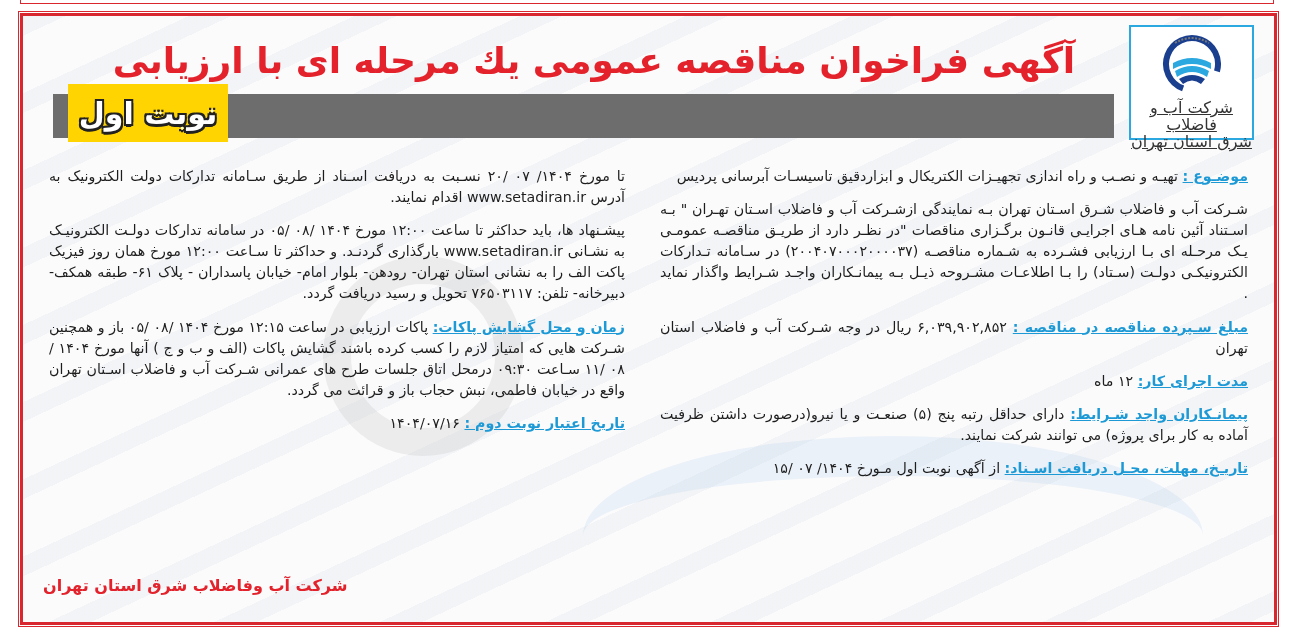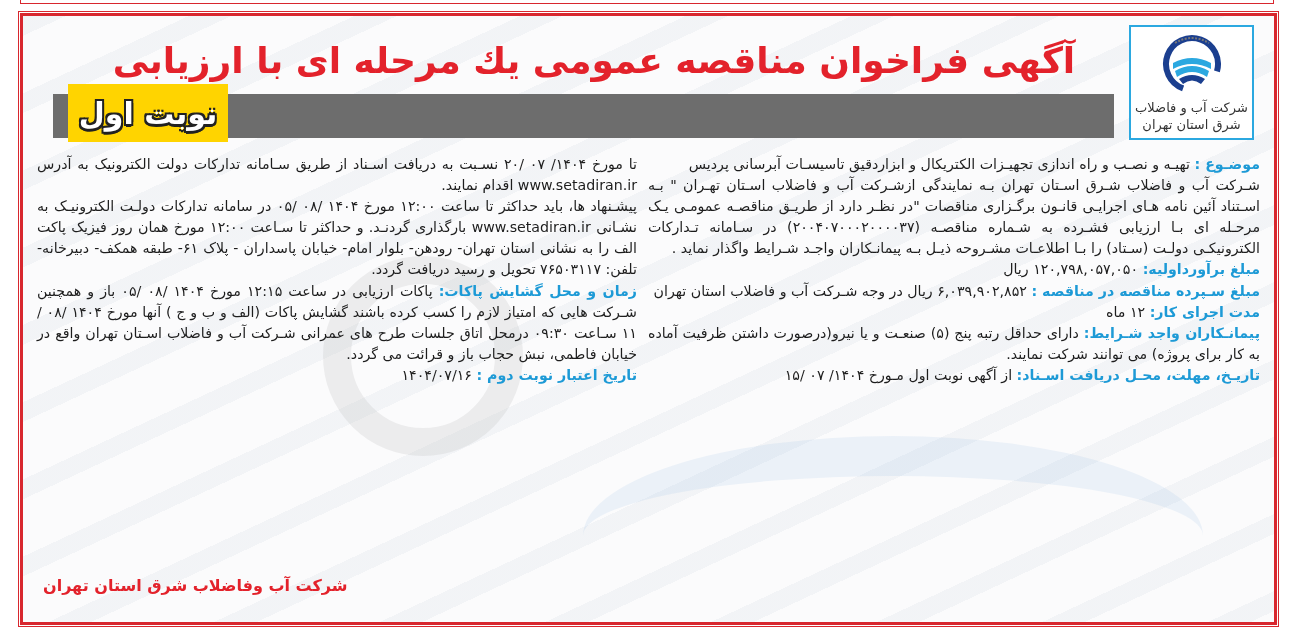--- a/index.html
+++ b/index.html
@@ -30,21 +30,21 @@
     pointer-events: none;
   }
 
   .logo-box {
     position: absolute; right: 20px; top: 9px; width: 125px; height: 115px;
     border: 2px solid #2ba8e0; background: #ffffff;
     text-align: center; direction: rtl;
   }
   .logo-svg { margin-top: 6px; }
   .logo-text {
-    font-family: "DejaVu Sans", sans-serif; font-size: 13px; line-height: 17px; color: #333;
+    font-family: "DejaVu Sans", sans-serif; font-size: 16px; line-height: 17px; color: #333; text-decoration: underline;
   }
 
   .title {
     position: absolute; right: 180px; top: 20px; width: 1000px; text-align: center;
     direction: rtl; color: #e3222b; font-weight: bold; font-size: 36px; line-height: 50px;
     font-family: "DejaVu Sans", sans-serif;
   }
   .gray-bar {
     position: absolute; left: 30px; right: 160px; top: 78px; height: 44px; background: #6d6d6d;
   }
@@ -54,22 +54,22 @@
     font-weight: bold; font-size: 30px; color: #ffffff; direction: rtl;
     text-shadow: -2px -2px 0 #222, 2px -2px 0 #222, -2px 2px 0 #222, 2px 2px 0 #222, 0 3px 0 #222;
   }
 
   .col {
     position: absolute; top: 138px; direction: rtl; text-align: justify;
     font-family: "DejaVu Sans", sans-serif; font-size: 14.2px; line-height: 21.1px; color: #1d1d1d;
   }
   .col-right { right: 14px; width: 612px; }
   .col-left { left: 14px; width: 600px; }
-  .col p { margin: 0; }
-  .lbl { color: #1d9ad6; font-weight: bold; }
+  .col p { margin: 12px; }
+  .lbl { color: #1d9ad6; font-weight: bold; text-decoration: underline; }
   .footer-sig {
     position: absolute; left: 20px; top: 560px; color: #e3222b; font-weight: bold; font-size: 16px;
     direction: rtl;
   }
 </style>
 </head>
 <body>
 
 <div class="top-rule"></div>
 
@@ -91,21 +91,20 @@
   </div>
 
   <div class="title">آگهی فراخوان مناقصه عمومی یك مرحله ای با ارزیابی فشرده</div>
 
   <div class="gray-bar"></div>
   <div class="yellow-badge">نوبت اول</div>
 
   <div class="col col-right">
     <p><span class="lbl">موضـوع :</span><span> تهیـه و نصـب و  راه اندازی تجهیـزات الکتریکال و ابزاردقیق تاسیسـات آبرسانی پردیس</span></p>
     <p> شـرکت آب و فاضلاب شـرق اسـتان تهران بـه نمایندگی ازشـرکت آب و فاضلاب اسـتان تهـران " بـه اسـتناد آئین نامه هـای اجرایـی قانـون برگـزاری مناقصات "در نظـر دارد از طریـق مناقصـه عمومـی یـک مرحـله ای بـا ارزیابی فشـرده به شـماره مناقصـه (۲۰۰۴۰۷۰۰۰۲۰۰۰۰۳۷) در سـامانه تـدارکات الکترونیکـی دولـت (سـتاد) را بـا اطلاعـات مشـروحه ذیـل بـه پیمانـکاران واجـد شـرایط واگذار نماید .</p>
-    <p><span class="lbl">مبلغ برآورداولیه:</span><span> ۱۲۰,۷۹۸,۰۵۷,۰۵۰ ریال</span></p>
     <p><span class="lbl">مبلغ سـپرده مناقصه در مناقصه :</span><span> ۶,۰۳۹,۹۰۲,۸۵۲ ریال در وجه شـرکت آب و فاضلاب استان تهران</span></p>
     <p><span class="lbl">مدت اجرای کار:</span><span> ۱۲ ماه</span></p>
     <p><span class="lbl">پیمانـکاران واجد شـرایط:</span><span> دارای حداقل رتبه پنج (۵) صنعـت و یا نیرو(درصورت داشتن ظرفیت آماده به کار برای پروژه) می توانند شرکت نمایند.</span></p>
     <p><span class="lbl">تاریـخ، مهلت، محـل دریافت اسـناد:</span><span> از آگهی نوبت اول مـورخ ۱۴۰۴/ ۰۷ /۱۵</span></p>
   </div>
 
   <div class="col col-left">
     <p>تا مورخ ۱۴۰۴/ ۰۷ /۲۰  نسـبت به دریافت اسـناد از طریق سـامانه تدارکات دولت الکترونیک به آدرس www.setadiran.ir اقدام نمایند.</p>
     <p>پیشـنهاد ها، باید حداکثر تا ساعت ۱۲:۰۰ مورخ ۱۴۰۴ /۰۸ /۰۵ در سامانه تدارکات دولـت الکترونیـک به نشـانی www.setadiran.ir بارگذاری گردنـد. و حداکثر تا سـاعت ۱۲:۰۰ مورخ همان روز فیزیک پاکت الف را به نشانی استان تهران- رودهن- بلوار امام- خیابان پاسداران - پلاک ۶۱- طبقه همکف- دبیرخانه- تلفن: ۷۶۵۰۳۱۱۷ تحویل و رسید دریافت گردد.</p>
     <p><span class="lbl">زمان و محل گشایش پاکات:</span><span> پاکات ارزیابی در ساعت ۱۲:۱۵ مورخ ۱۴۰۴ /۰۸ /۰۵ باز و همچنین شـرکت هایی که امتیاز لازم را کسب کرده باشند گشایش پاکات (الف و ب و ج ) آنها مورخ ۱۴۰۴ /۰۸ /۱۱ سـاعت ۰۹:۳۰ درمحل اتاق جلسات طرح های عمرانی شـرکت آب و فاضلاب اسـتان تهران واقع در خیابان فاطمی، نبش حجاب باز و قرائت می گردد.</span></p>

